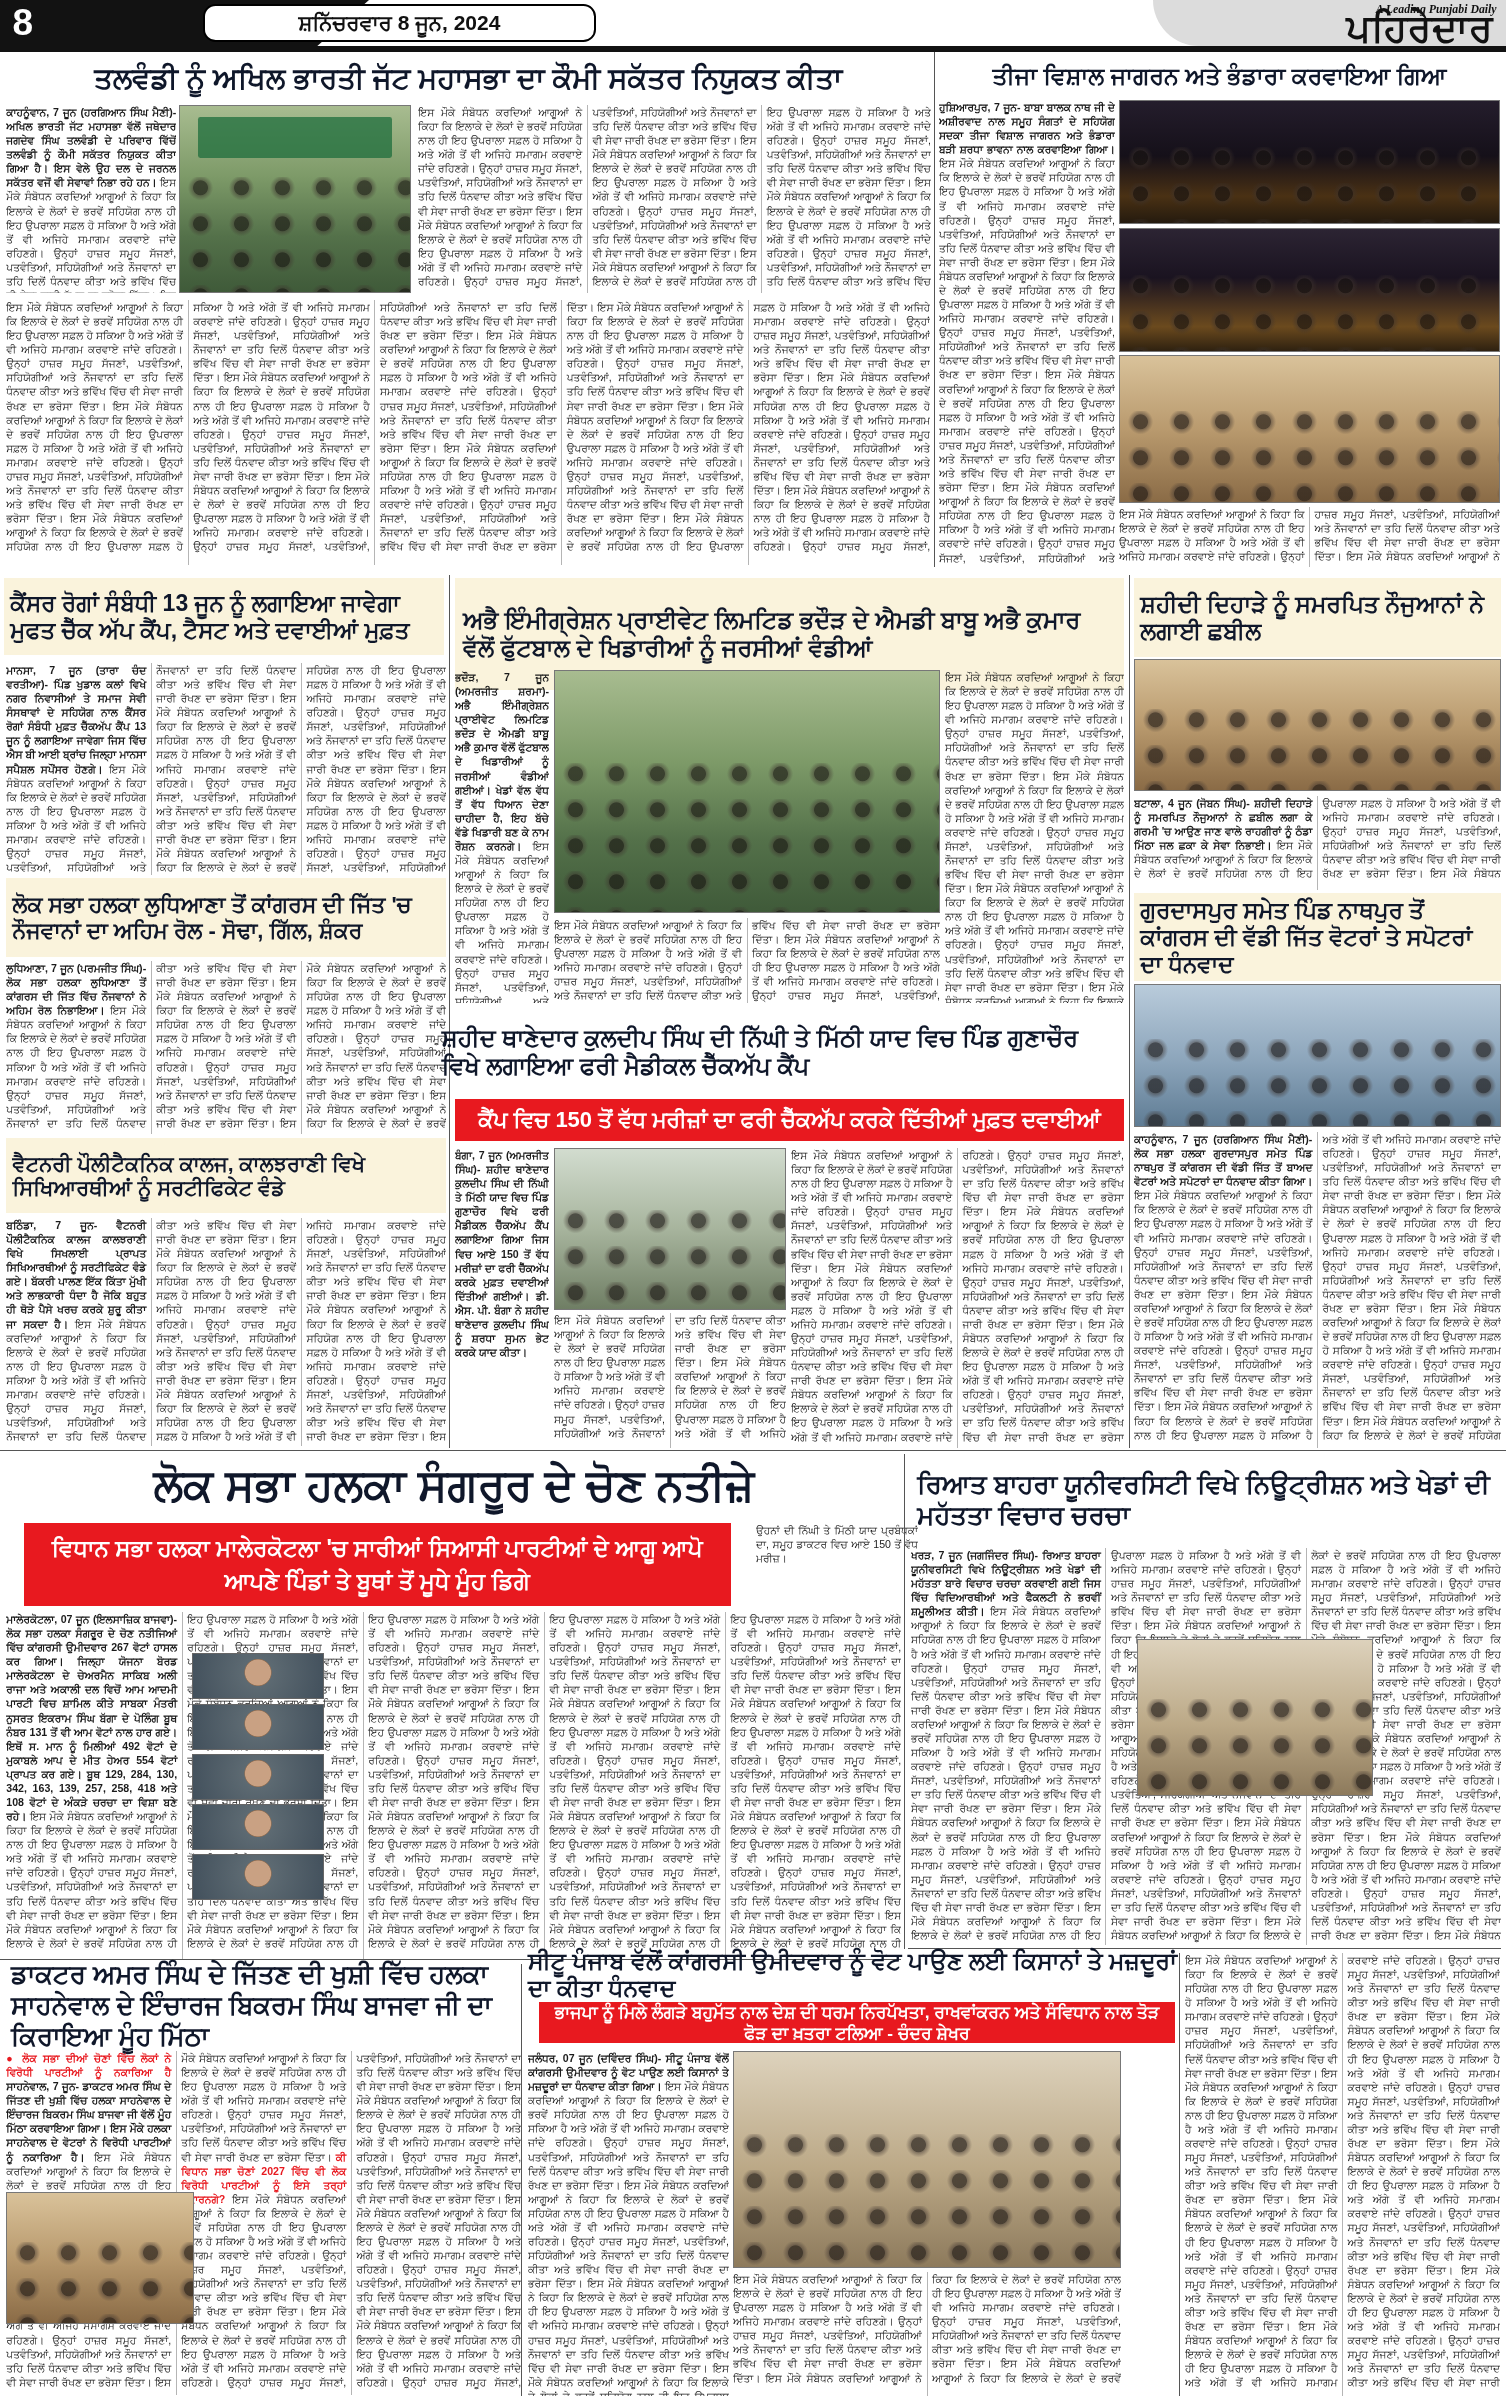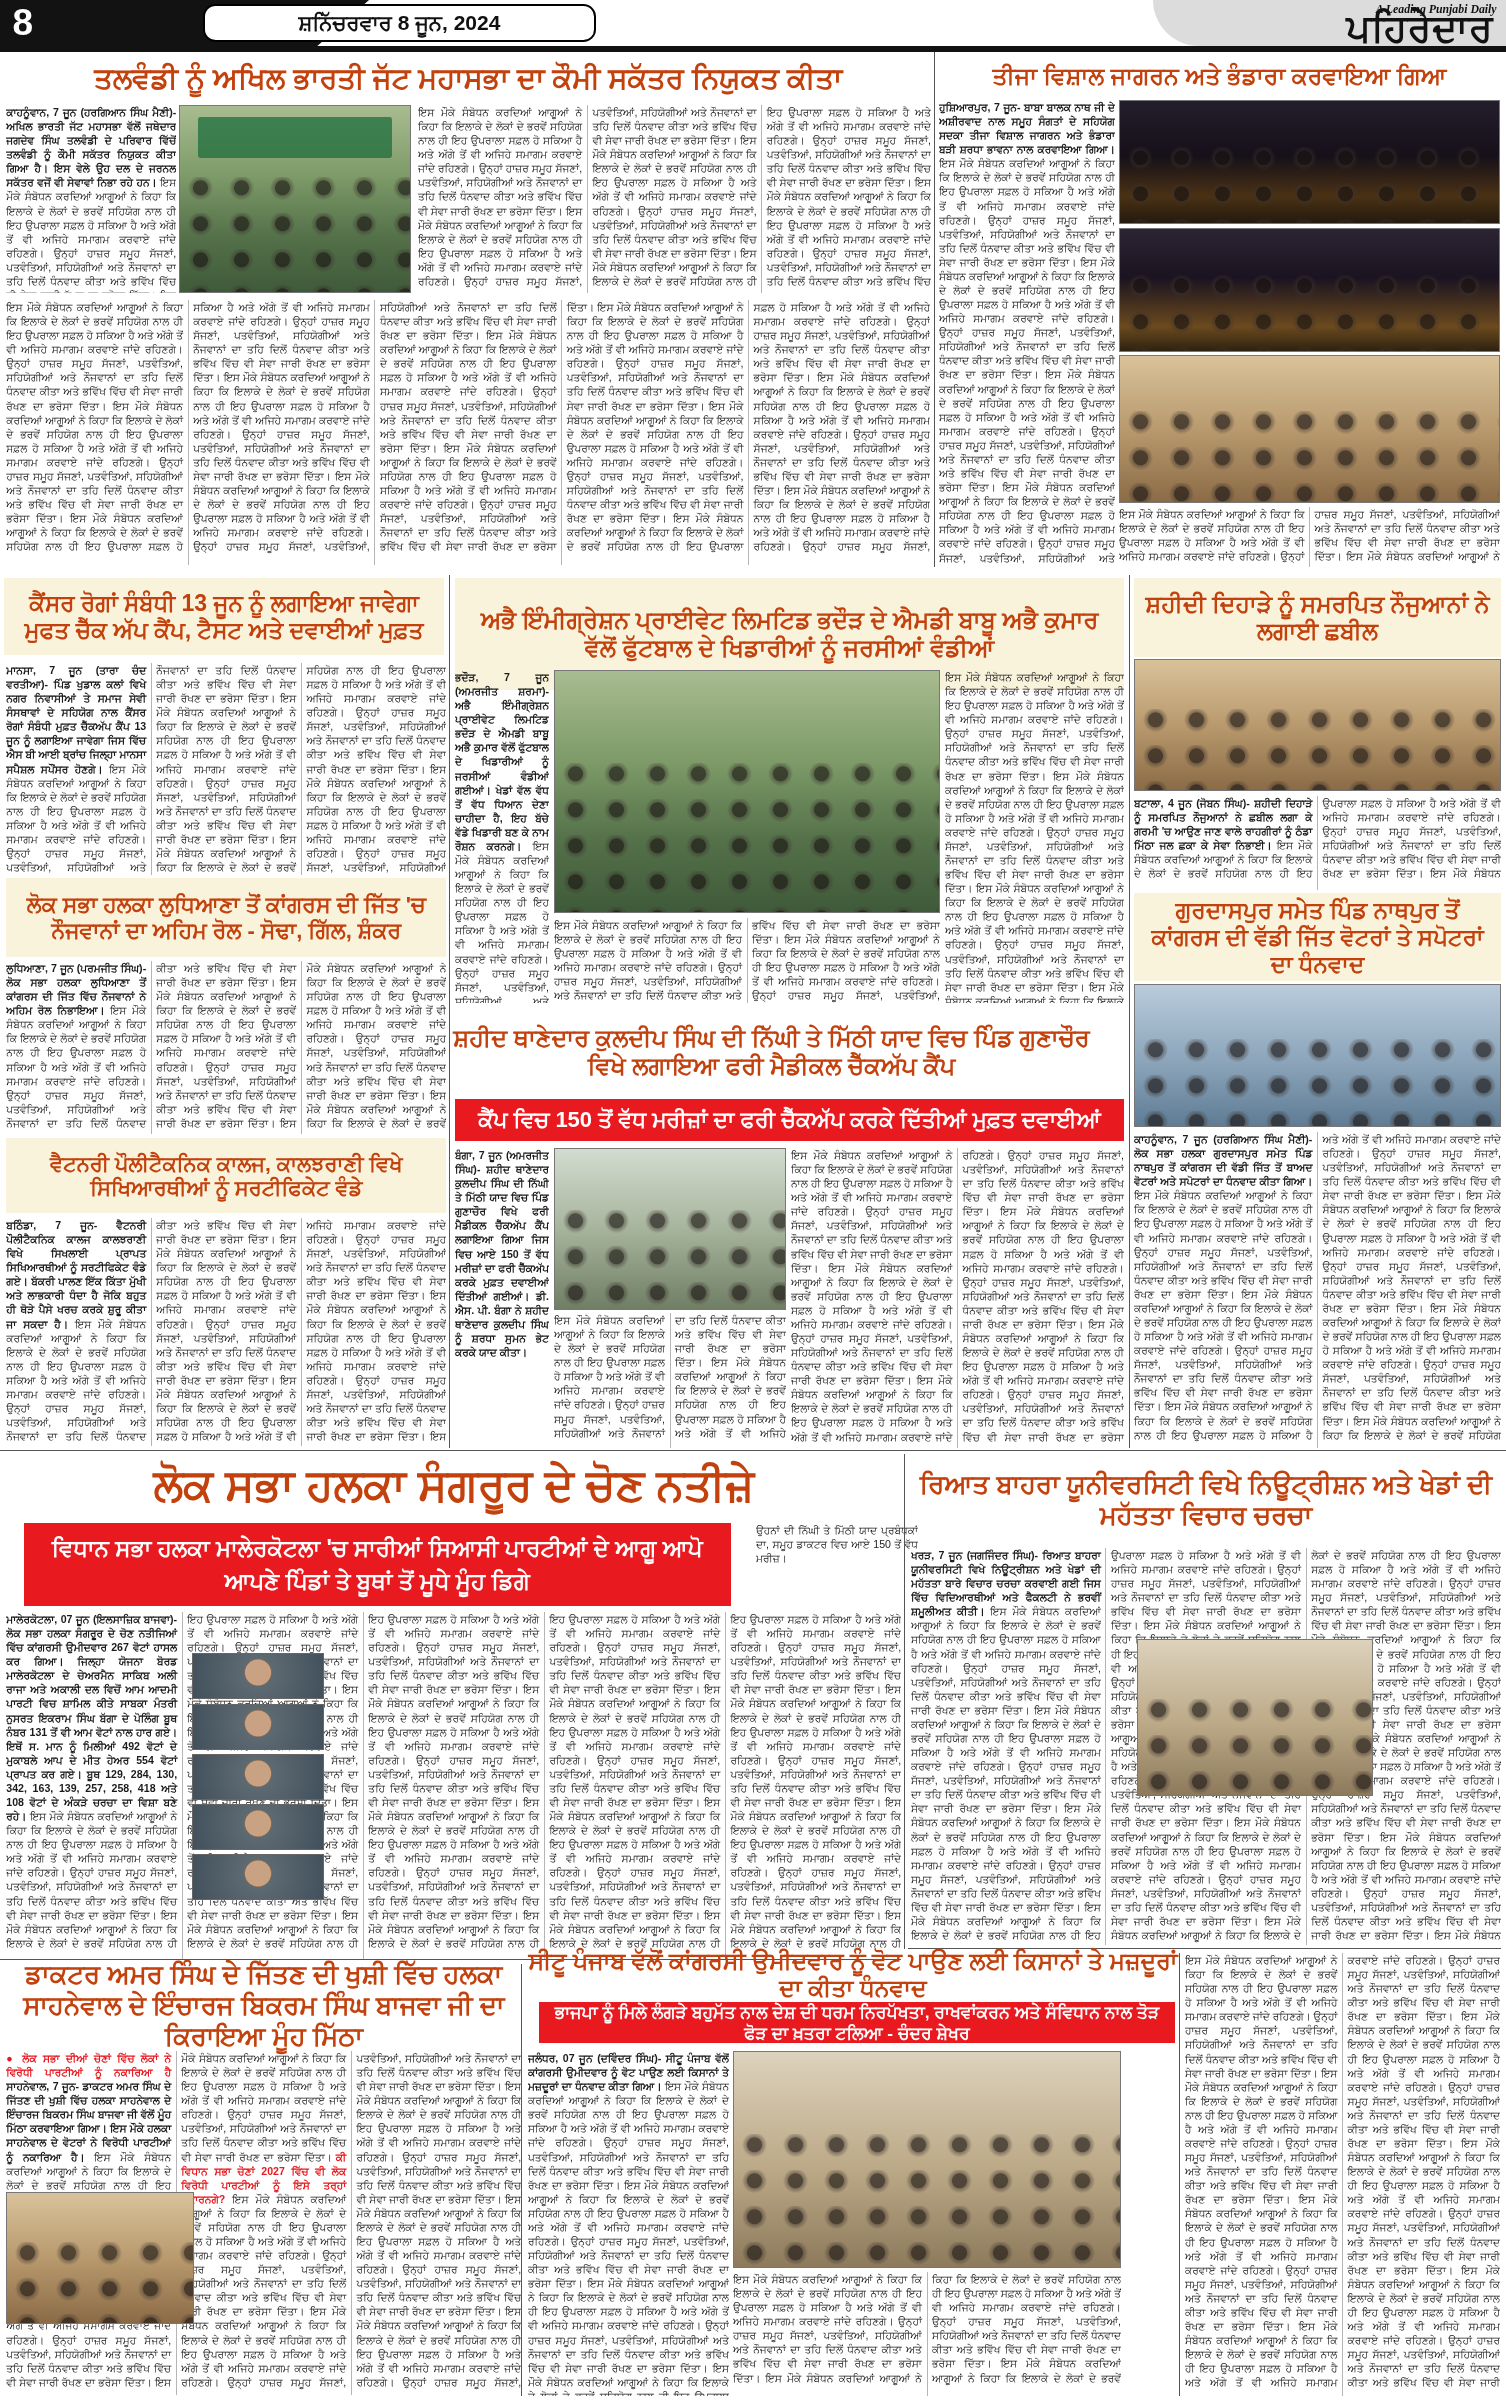--- a/index.html
+++ b/index.html
@@ -5,21 +5,21 @@
   *{margin:0;padding:0;box-sizing:border-box}
   html,body{background:#888}
   .page{position:relative;width:1506px;height:2401px;background:#fff;color:#111;
         font-family:"Liberation Sans",sans-serif;overflow:hidden;outline:1.6px solid #000}
   .abs{position:absolute}
   .body-text{font-size:10.6px;line-height:1.33;text-align:justify;color:#1b1b1b;overflow:hidden}
   .lead{font-weight:bold}
   .cols2{column-count:2;column-gap:10.2px;column-rule:0.8px solid #b5b5b5}
   .cols3{column-count:3;column-gap:10.2px;column-rule:0.8px solid #b5b5b5}
   .cols5{column-count:5;column-gap:10.2px;column-rule:0.8px solid #b5b5b5}
-  .headline{font-weight:bold;color:#c2410c;text-align:center;display:flex;align-items:center;justify-content:center}
+  .headline{font-weight:bold;color:#0f172a;text-align:left;display:flex;align-items:center;justify-content:center}
   .cream{background:#faf3dc}
   .redband{background:#e8191f;color:#fff;font-weight:bold;text-align:center;
            display:flex;align-items:center;justify-content:center}
   .redtext{color:#e8191f;font-weight:bold}
   .photo{position:absolute;border:0.8px solid #777;overflow:hidden}
   .crowd{position:absolute;left:0;right:0;bottom:0;height:62%;
          background-image:radial-gradient(circle at 50% 30%, rgba(25,20,18,.65) 7px, rgba(60,50,45,.45) 7.9px, transparent 12.6px);
          background-size:41px 36px;background-repeat:repeat}
   .banner{position:absolute;left:8%;right:8%;top:6%;height:22%;background:rgba(30,110,60,.75);
           border-radius:2.4px}

